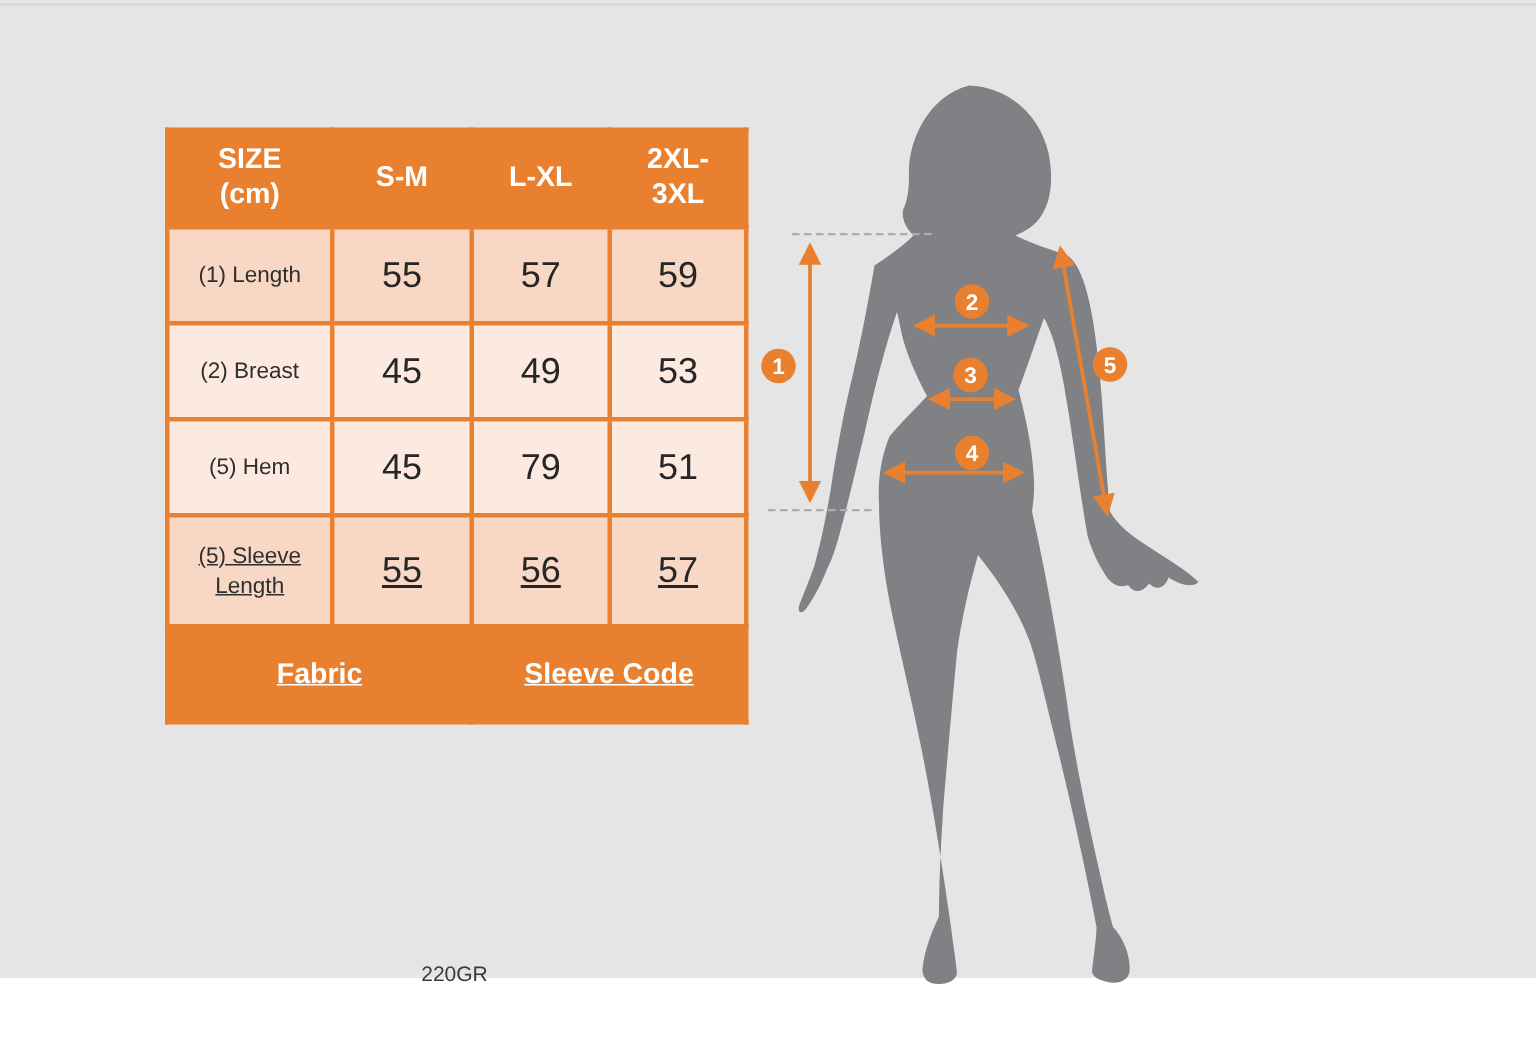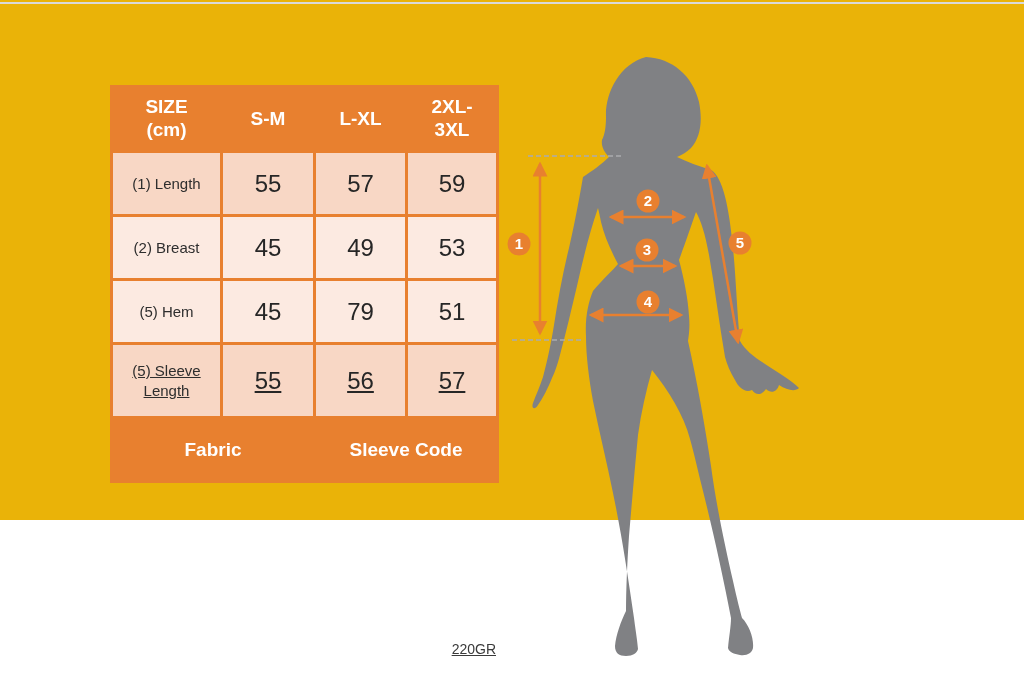--- a/index.html
+++ b/index.html
@@ -1,19 +1,19 @@
 <!DOCTYPE html>
 <html><head>
 <meta charset="utf-8">
 <style>
   * { margin: 0; padding: 0; box-sizing: border-box; }
   html, body { width: 1024px; height: 700px; background: #ffffff; overflow: hidden; }
   body { font-family: "Liberation Sans", sans-serif; }
 
-  .canvas { position: relative; width: 1024px; height: 520px; background: #eab308; }
+  .canvas { position: relative; width: 1024px; height: 652px; background: #e5e5e5; }
 
   .topline { position: absolute; top: 2px; left: 0; width: 1024px; height: 2px; background: #dadada; }
 
   
   table.chart {
     position: absolute; left: 110px; top: 85px;
     border-collapse: collapse; table-layout: fixed;
     width: 386px;
   }
   table.chart td, table.chart th {
@@ -32,27 +32,27 @@
   td.lab { font-size: 15px; color: #2e2e2e; line-height: 1.3; padding: 0 6px; }
   td.val { font-size: 24px; color: #262626; }
 
   tr.r1 td, tr.r3 td, tr.r5 td { background: #F8D7C5; }
   tr.r2 td, tr.r4 td { background: #FCEAE1; }
   tr.r1 td, tr.r2 td, tr.r3 td, tr.r4 td { height: 64px; }
   tr.r5 td { height: 74px; text-decoration: underline; }
 
   tr.sec td {
     background: #E8802F; color: #ffffff;
-    font-size: 19px; font-weight: bold; height: 64px;
+    font-size: 19px; font-weight: bold; height: 64px; text-decoration: underline;
   }
   tr.bot td { background: #F9E1D5; font-size: 20px; color: #262626; height: 64px; }
 
   .weight {
     position: absolute; left: 110px; top: 641px; width: 386px;
-    text-align: right; font-size: 14px; color: #3a3a3a; text-decoration: underline;
+    text-align: center; font-size: 14px; color: #3a3a3a;
   }
 
   
   svg.figure { position: absolute; left: 0; top: 0; }
   .pt-num { font-family: "Liberation Sans", sans-serif; font-size: 15px; font-weight: bold; fill: #ffffff; }
 </style>
 </head>
 <body>
 
 <div class="canvas">

